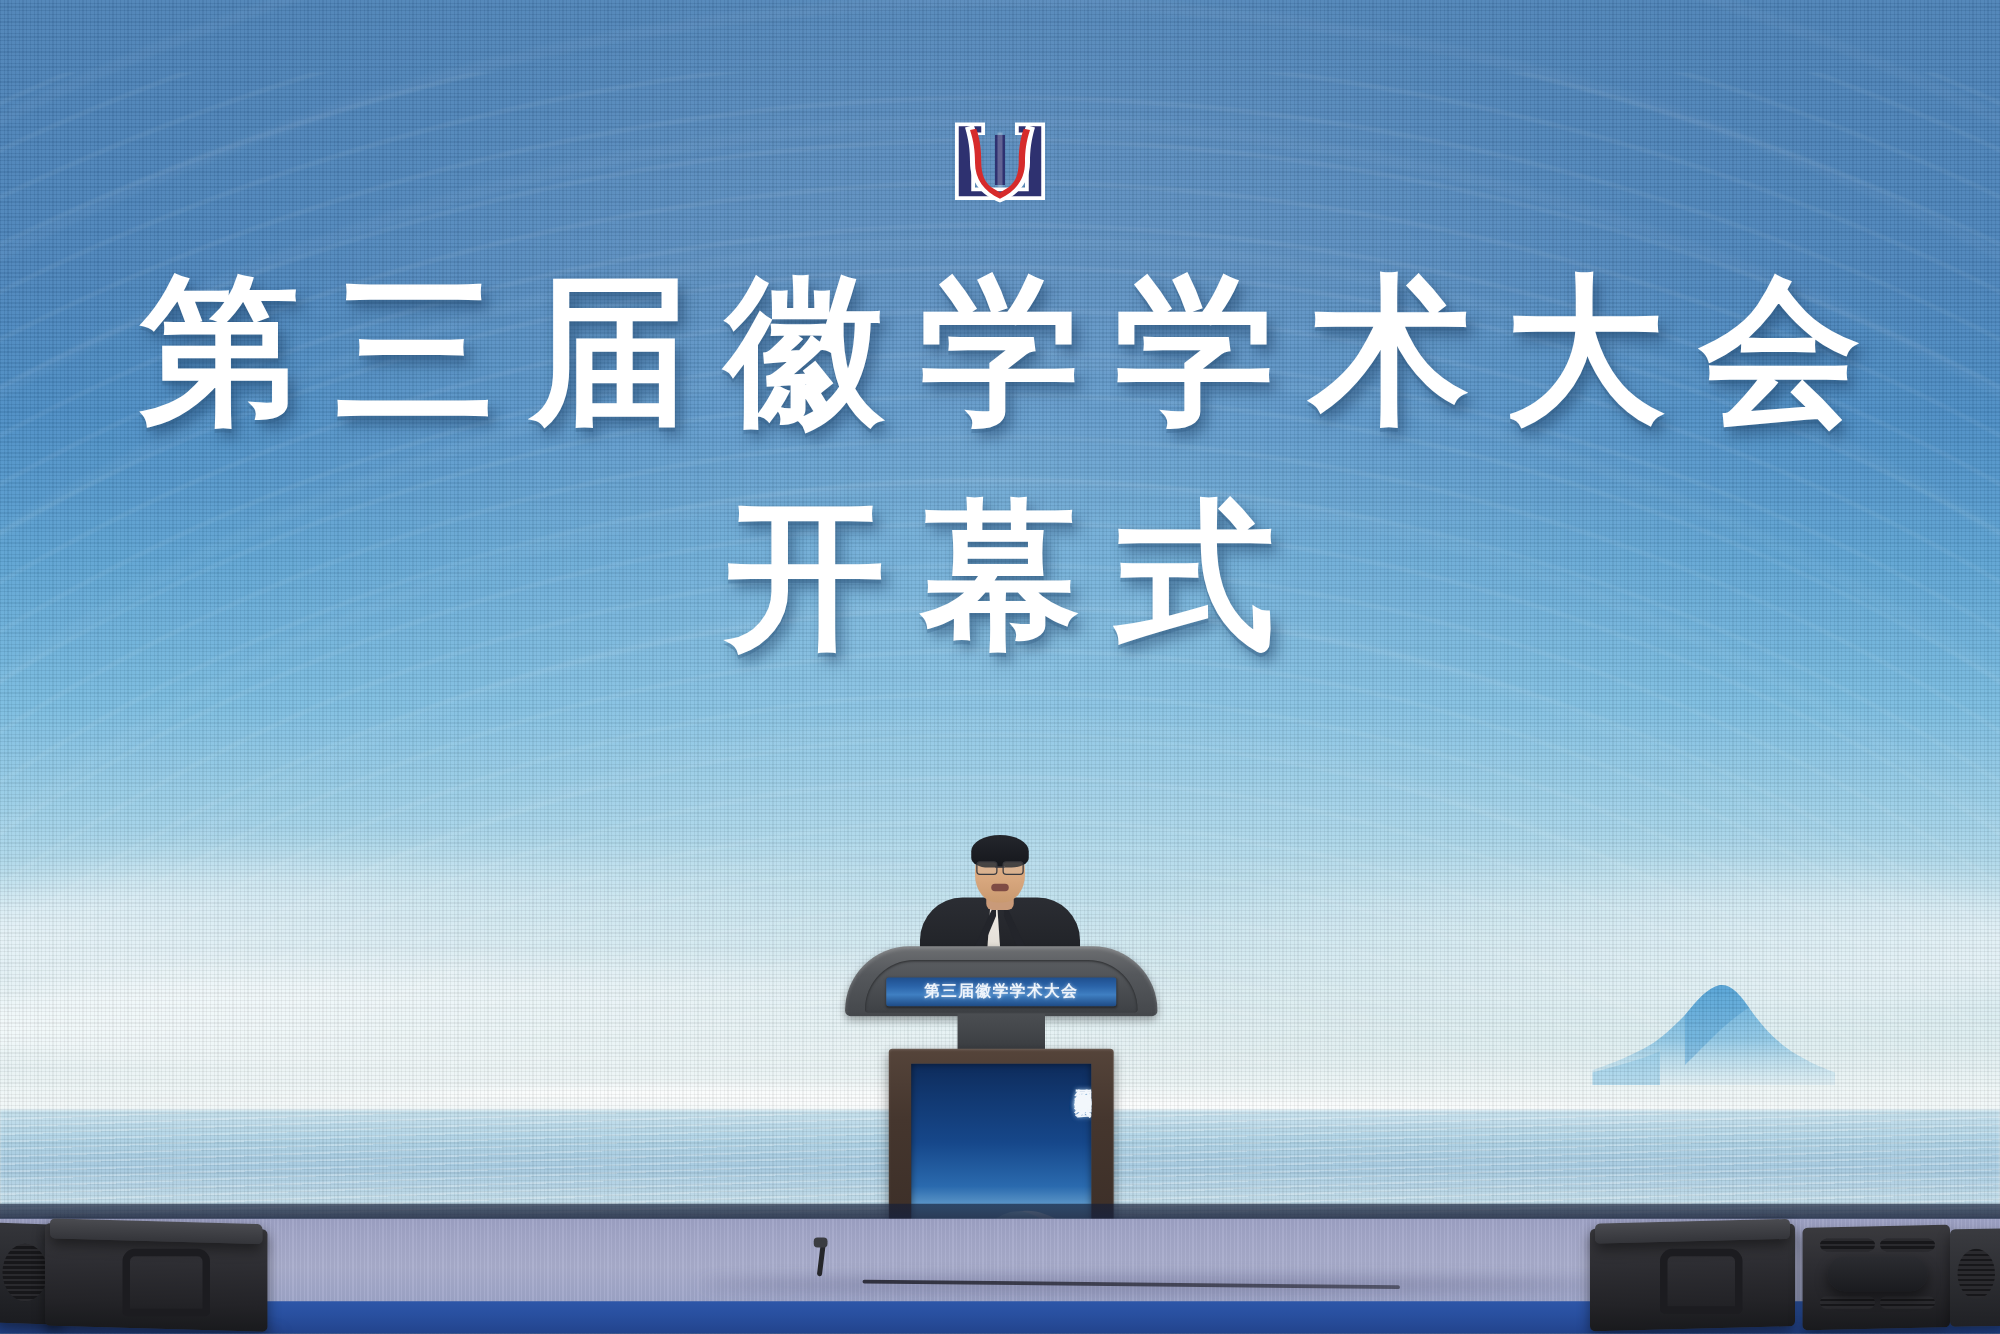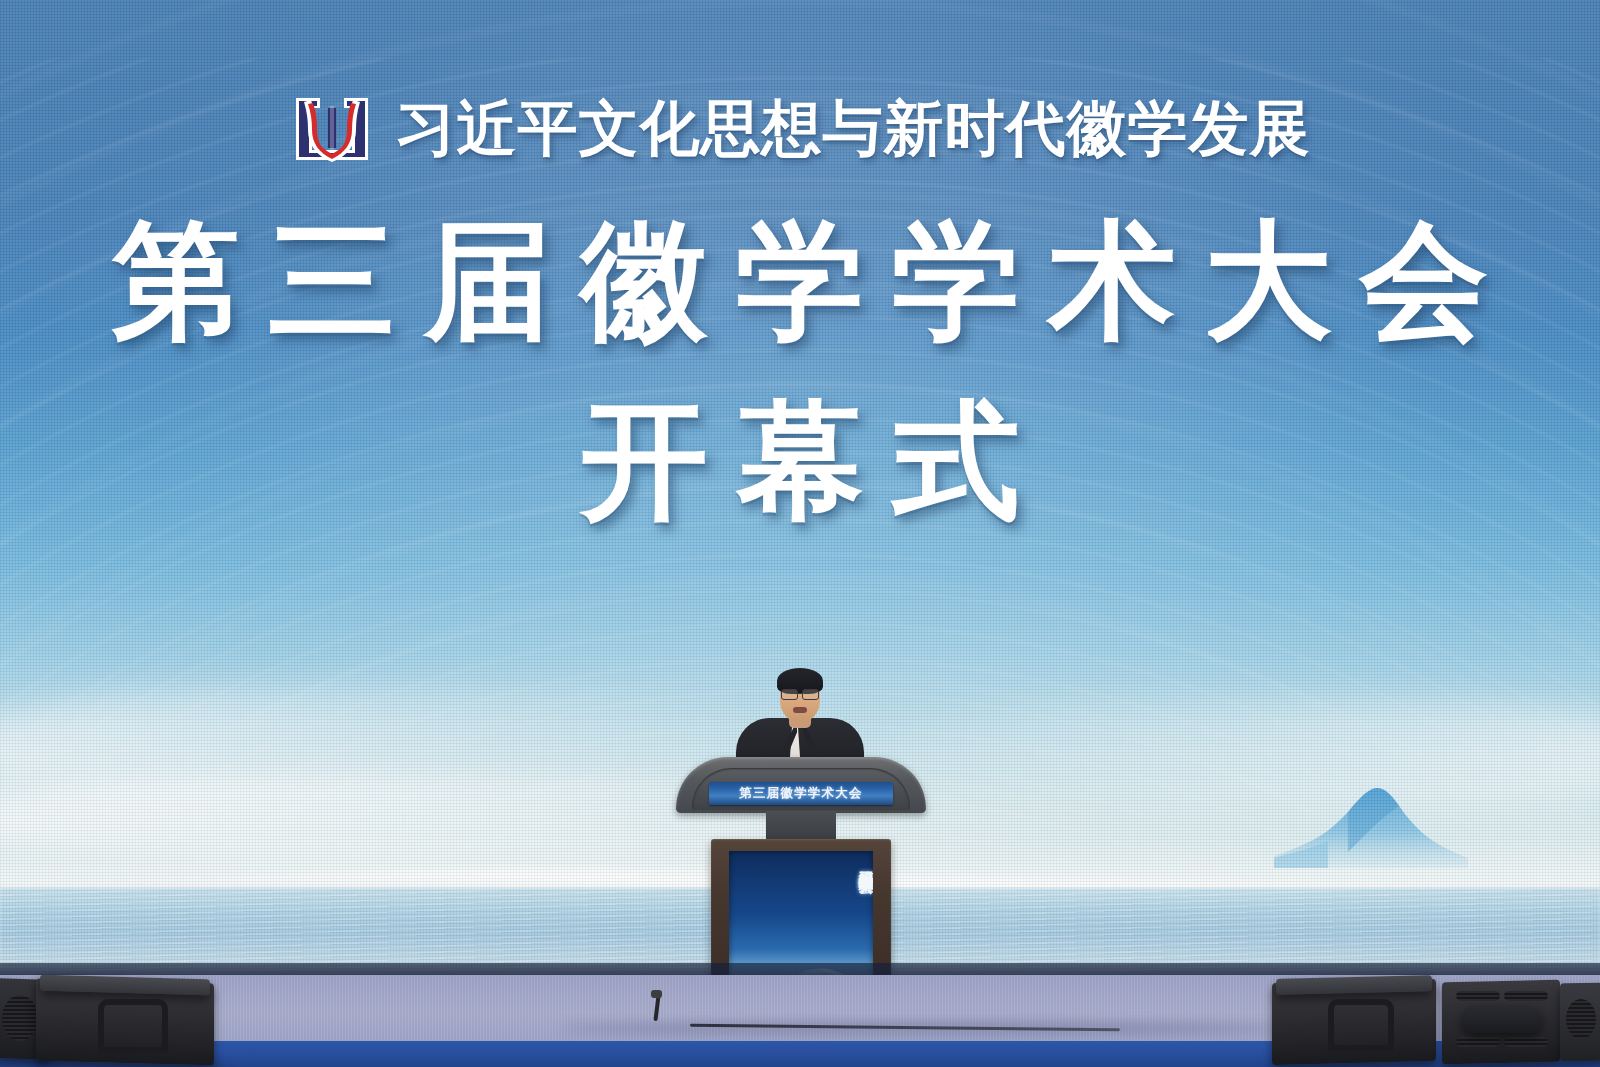--- a/index.html
+++ b/index.html
@@ -399,21 +399,20 @@
 
           <path d="M23 11 C26 19 27 28 27 37 C27 48 30 55 37 59 L42 62 L47 59
                    C54 55 57 48 57 37 C57 28 58 19 61 11 L66 12
                    C63 21 62 29 62 38 C62 51 55 61 42 67 C29 61 22 51 22 38
                    C22 29 21 21 18 12 Z" fill="#d62b2b"></path>
 
           <path d="M38 16 H46 V56 H38 Z" fill="#2e3170"></path>
           <path d="M40 14 H44 V58 H40 Z" fill="#ffffff" opacity=".25"></path>
         </svg>
       </span>
-      <span class="subtitle-text">习近平文化思想与新时代徽学发展</span>
     </div>
 
     <div class="main-title title-line1">第三届徽学学术大会</div>
 
     <div class="main-title title-line2">开幕式</div>
   </div>
 
   <div class="person">
     <div class="p-body"></div>
     <div class="p-shirt"></div>

